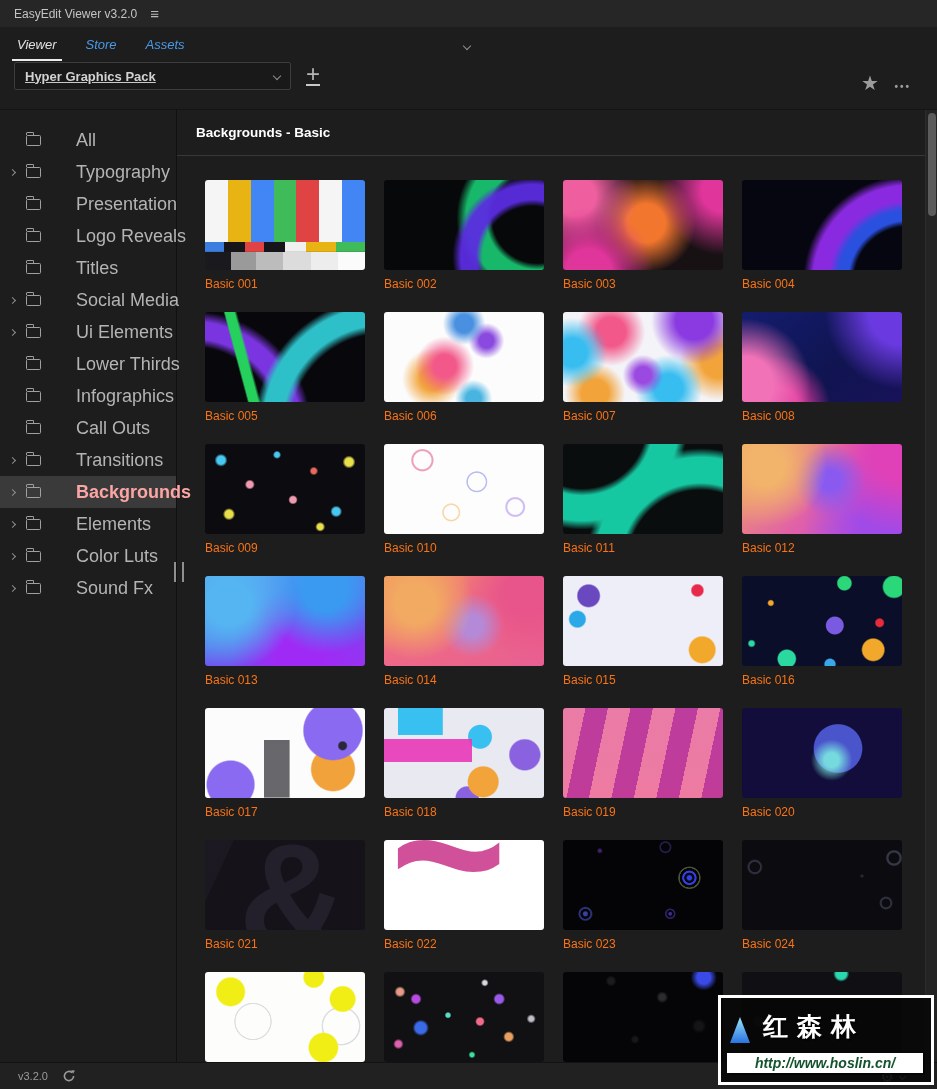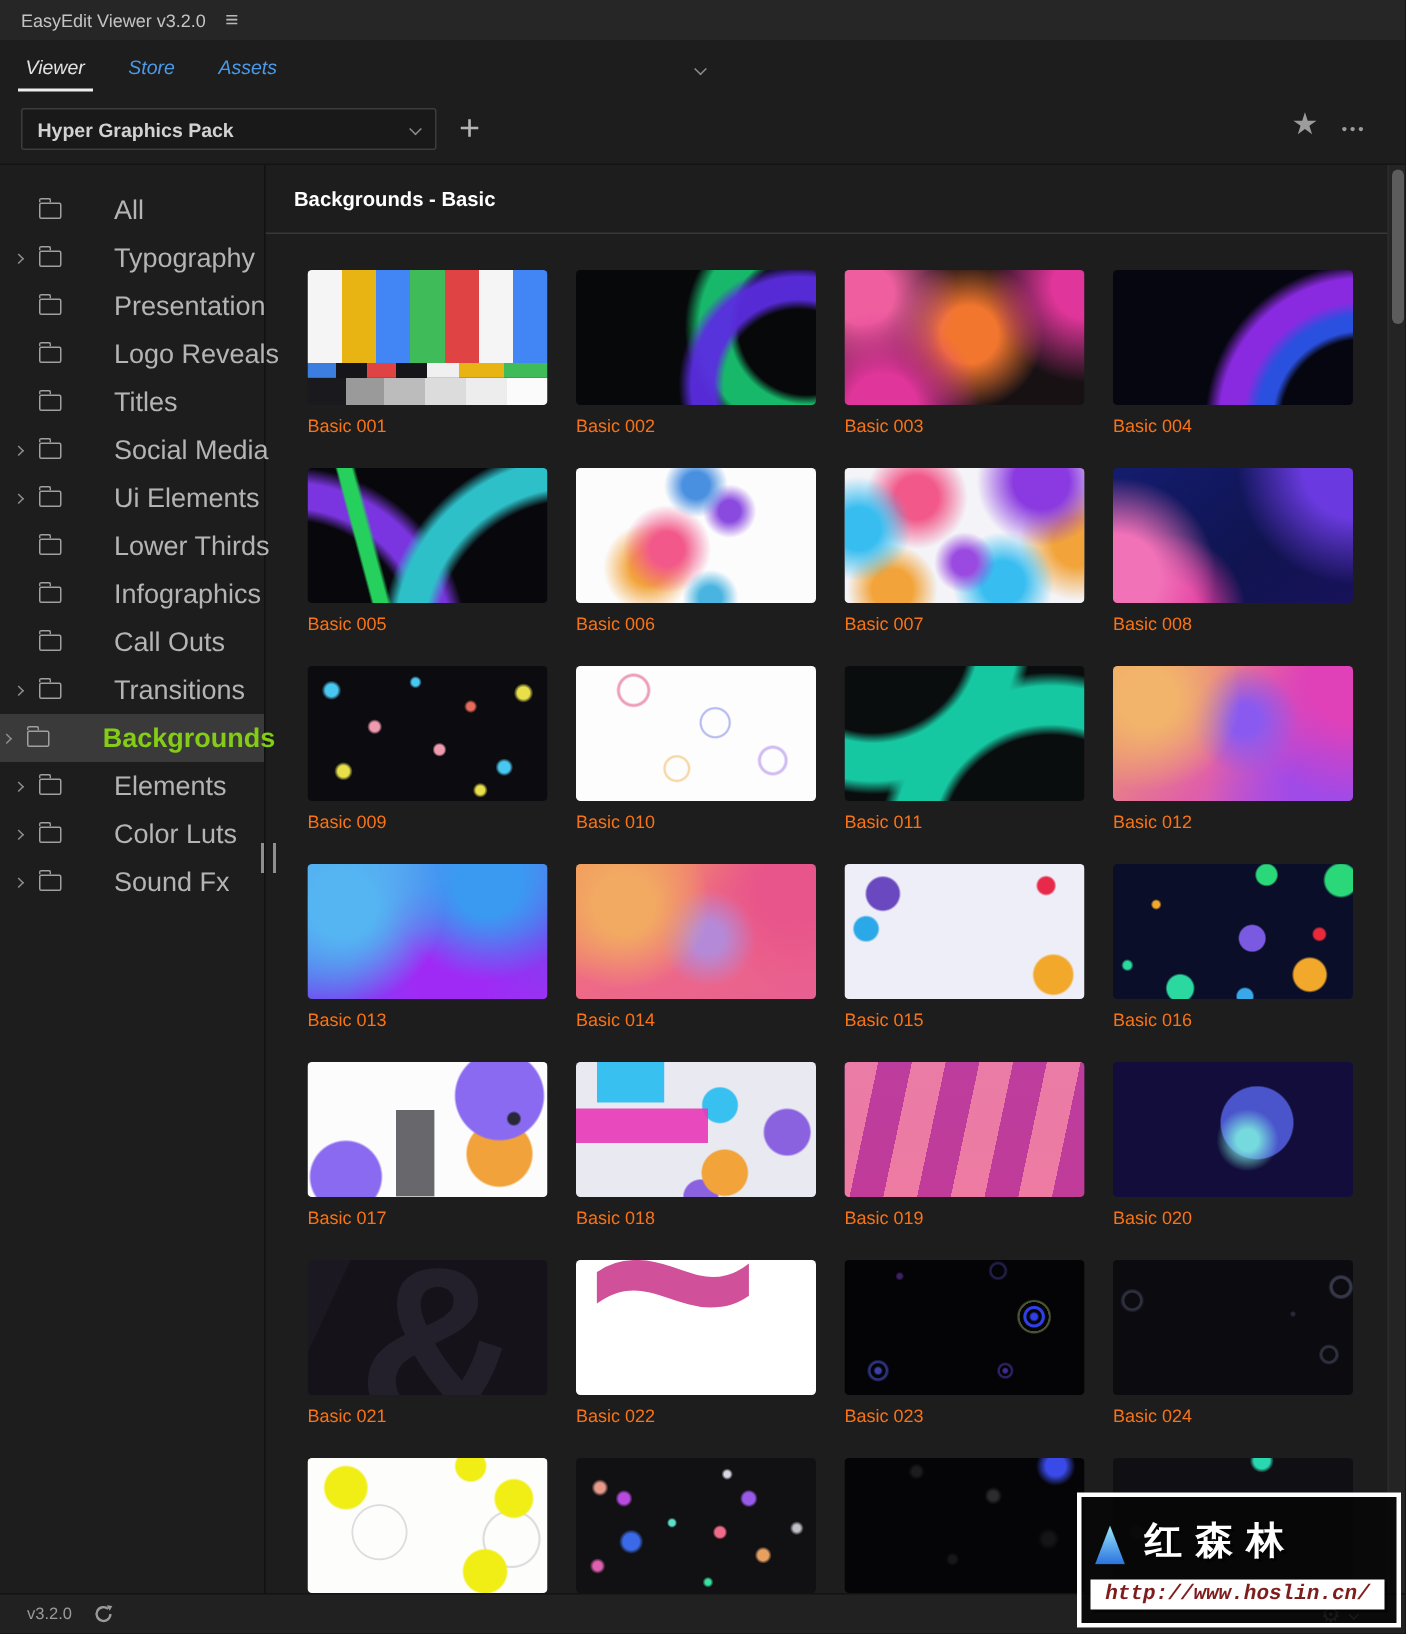--- a/index.html
+++ b/index.html
@@ -16,34 +16,34 @@
   
   .toolbar { height:83px; background:#1d1d1d; border-bottom:1px solid #141414; position:relative; }
   .tabs-row { height:35px; display:flex; align-items:center; padding-left:17px; position:relative; }
   .tab { position:relative; margin-right:29px; font-size:13px; color:#4a9ae8; cursor:pointer;font-style:italic; }
   .tab.active { color:#e2e2e2; }
   .tab.active::after { content:""; position:absolute; left:-5px; right:-5px; bottom:-9px; height:2px; background:#ededed; }
   .chev { display:inline-block; width:6px; height:6px; border:solid #8f8f8f; border-width:0 1.6px 1.6px 0; }
   .chev-down { transform:rotate(45deg); }
   .chev-right { transform:rotate(-45deg); }
   .panel-collapse { position:absolute; left:464px; top:16px; }
-  .pack-row { height:48px; display:flex; align-items:center; padding-left:14px; position:relative; }
+  .pack-row { height:48px; display:flex; padding-left:14px; position:relative;text-decoration:underline; }
   .pack-select {
     width:277px; height:28px; background:#191919; border:1px solid #3c3c3c; border-radius:2px;
     display:flex; align-items:center; padding:0 10px; cursor:pointer;
   }
   .pack-select-label { font-weight:700; font-size:13px; color:#d2d2d2; flex:1; }
   .add-btn { margin-left:15px; font-size:24px; font-weight:300; color:#b5b5b5; line-height:1; cursor:pointer; }
   .fav-btn { position:absolute; right:58px; top:11px; font-size:20px; color:#9c9c9c; cursor:pointer; line-height:1; }
   .more-btn { position:absolute; right:26px; top:19px; font-size:10px; letter-spacing:2px; font-weight:700; color:#9c9c9c; cursor:pointer; }
   
   .main { position:relative; display:flex; height:952px; }
   .sidebar { width:177px; border-right:1px solid #111; padding-top:14px; background:#1d1d1d; flex:none; }
   .side-item { height:32px; display:flex; align-items:center; padding-left:10px; cursor:pointer; color:#b4b4b4; }
-  .side-item.selected { background:#3a3a3a; color:#84cc16; font-weight:700;justify-content:center; }
+  .side-item.selected { background:#3a3a3a; color:#fca5a5; font-weight:700; }
   .side-item .chev { width:5px; height:5px; flex:none; }
   .folder { position:relative; display:inline-block; width:15px; height:11px; border:1.4px solid #a0a0a0; border-radius:1.5px; margin:0 10px 0 11px; flex:none; }
   .folder::before { content:""; position:absolute; top:-4px; left:-1.4px; width:6px; height:2.2px; border:1.4px solid #a0a0a0; border-bottom:none; border-radius:1.5px 1.5px 0 0; }
   .side-label { font-size:18px; white-space:nowrap;margin-left:25px; }
   .resize-handle { position:absolute; left:174px; top:452px; height:20px; width:10px; border-left:2px solid #8f8f8f; border-right:2px solid #8f8f8f; z-index:3; cursor:col-resize; }
   
   .content { flex:1; display:flex; flex-direction:column; overflow:hidden;justify-content:space-between; }
   .content-header { height:46px; display:flex; align-items:center; padding-left:19px; border-bottom:1px solid #383838; flex:none; }
   .content-title { font-weight:700; font-size:13.5px; color:#fff; }
   .grid-scroll { flex:1; overflow:hidden; }
@@ -59,21 +59,21 @@
   .statusbar { position:relative; height:27px; background:#212121; border-top:1px solid #131313; display:flex; align-items:center; }
   .version { margin-left:18px; font-size:11px; color:#9a9a9a; }
   .refresh { margin-left:14px; display:flex; align-items:center; cursor:pointer; }
   .statusbar-right { position:absolute; right:32px; top:0; height:100%; display:flex; align-items:center; gap:6px; }
   .gear { font-size:15px; color:#8a8a8a; line-height:1; cursor:pointer; }
   .statusbar-right .chev { width:5px; height:5px; }
   
   .watermark { position:absolute; right:3px; bottom:4px; width:216px; height:90px; border:3px solid #fff; background:rgba(6,6,6,.85); z-index:10; }
   .wm-tri { position:absolute; left:9px; top:19px; width:20px; height:26px; background:linear-gradient(180deg,#9ae8fa,#2a72e0); clip-path:polygon(50% 0,100% 100%,0 100%); }
   .wm-brand { position:absolute; left:42px; top:12px; font-size:25px; font-weight:700; color:#fff; letter-spacing:9px; white-space:nowrap; text-shadow:2px 2px 0 rgba(0,0,0,.7); }
-  .wm-url { position:absolute; left:6px; right:8px; bottom:9px; background:#fff; color:#7f1d1d; font-weight:700; font-style:italic; font-size:14px; text-align:center; padding:2px 0; box-shadow:2px 2px 0 rgba(0,0,0,.5); white-space:nowrap;font-family:Liberation Mono, monospace; }
+  .wm-url { position:absolute; left:6px; right:8px; bottom:9px; background:#fff; color:#14532d; font-weight:700; font-style:italic; font-size:14px; text-align:center; padding:2px 0; box-shadow:2px 2px 0 rgba(0,0,0,.5); white-space:nowrap; }
 </style>
 </head>
 <body>
 
 <div class="app">
 
   <div class="titlebar">
     <span class="titlebar-text">EasyEdit Viewer v3.2.0</span>
     <span class="hamburger">≡</span>
   </div>

